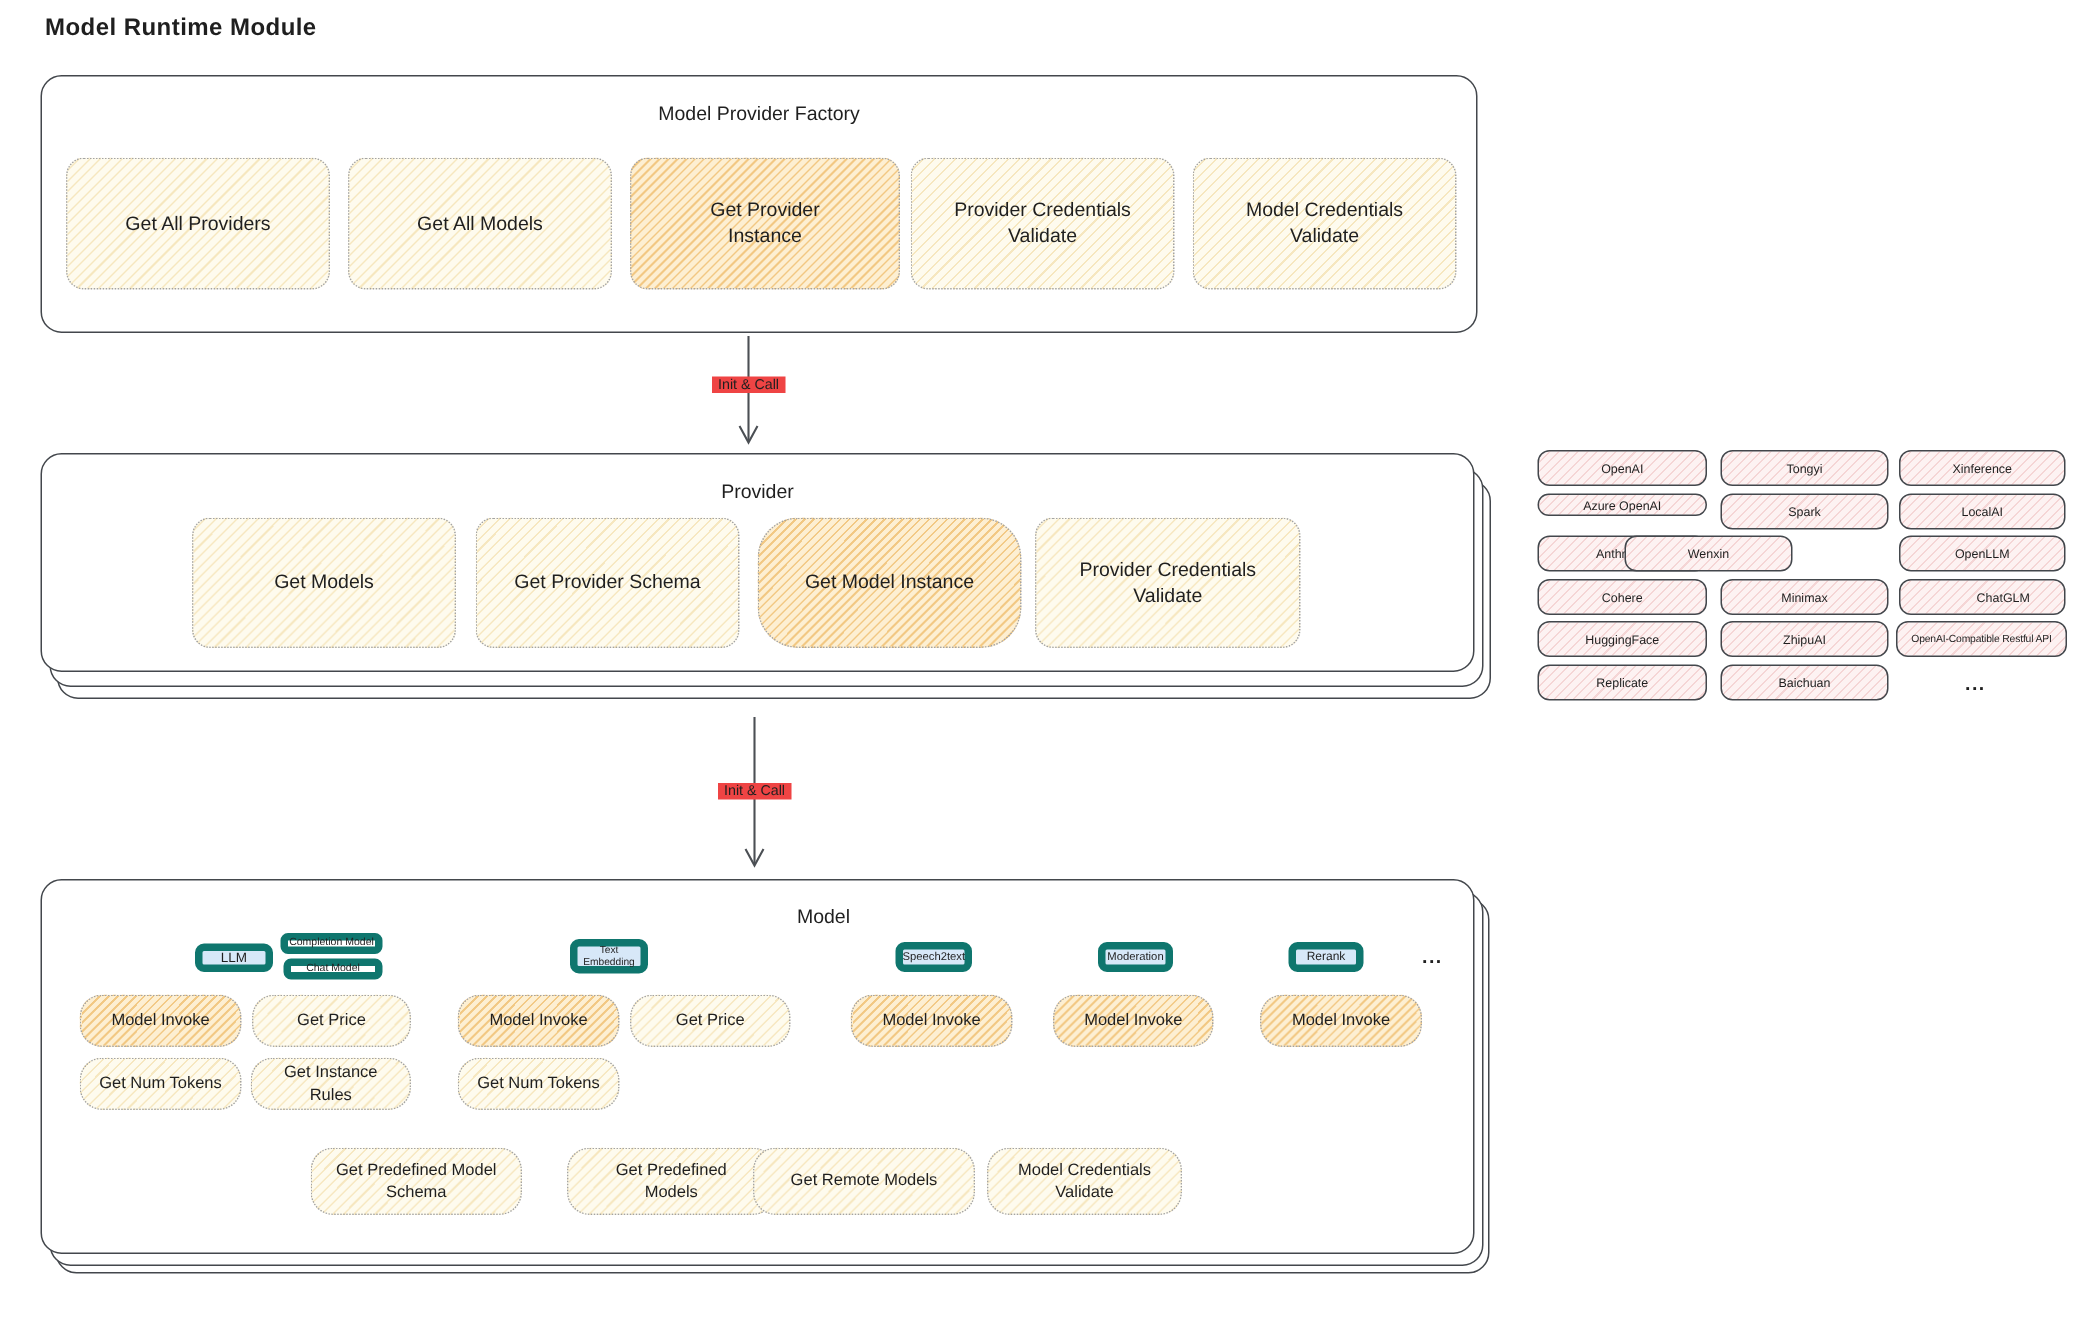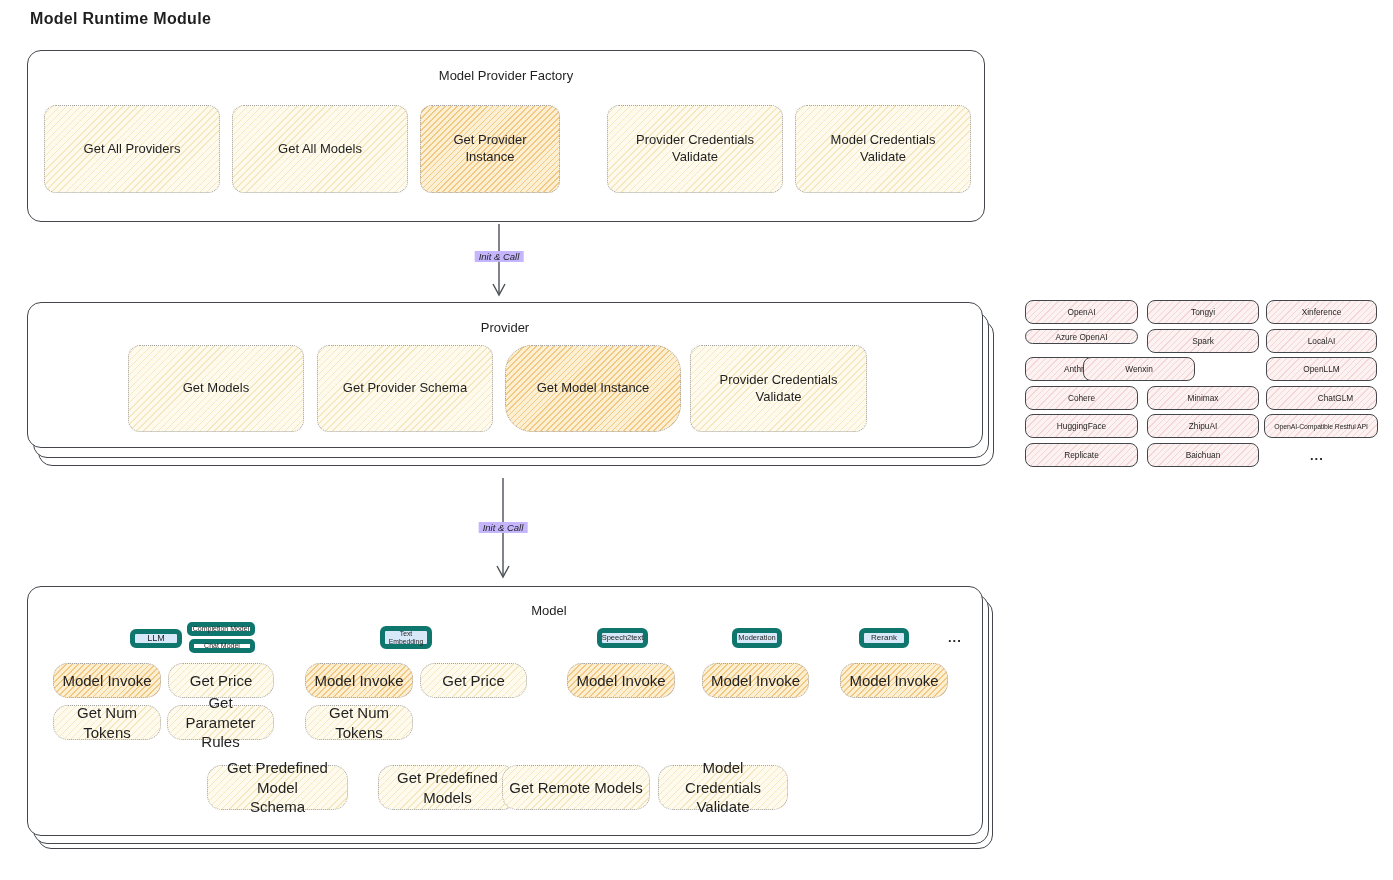--- a/index.html
+++ b/index.html
@@ -8,55 +8,55 @@
     font-family:"Liberation Sans","DejaVu Sans",sans-serif;color:#1f1f1f;overflow:hidden;
   }
   .main-title{position:absolute;left:30px;top:10px;font-size:16px;font-weight:700;letter-spacing:.3px;}
   .frame{position:absolute;background:#ffffff;border:1.4px solid #43474c;border-radius:14px;box-sizing:border-box;}
   .frame-title{position:absolute;text-align:center;font-size:13px;font-weight:500;}
   .fn{
     position:absolute;display:flex;align-items:center;justify-content:center;text-align:center;
     border:1.4px dotted #a3a3a3;border-radius:12px;box-sizing:border-box;
     font-size:13px;line-height:1.3;white-space:pre-line;padding:2px 6px;
   }
-  .fn.sm{font-size:15px;border-radius:15px;}
+  .fn.sm{font-size:11px;border-radius:15px;}
   .light{background:repeating-linear-gradient(135deg, rgba(235,200,120,0.40) 0px, rgba(235,200,120,0.40) 1px, rgba(0,0,0,0) 1px, rgba(0,0,0,0) 5px), #fefbee;}
   .hl{background:repeating-linear-gradient(135deg, rgba(233,168,66,0.55) 0px, rgba(233,168,66,0.55) 1.2px, rgba(0,0,0,0) 1.2px, rgba(0,0,0,0) 4.2px), #fdefd2;}
   .pill{
     position:absolute;display:flex;align-items:center;justify-content:center;text-align:center;
     border:1.1px solid #43474c;border-radius:8px;box-sizing:border-box;font-size:8.3px;white-space:nowrap;
     background:repeating-linear-gradient(135deg, rgba(230,160,160,0.35) 0px, rgba(230,160,160,0.35) 1px, rgba(0,0,0,0) 1px, rgba(0,0,0,0) 4.5px), #fdf2f2;
   }
   .pill.tiny{font-size:6.9px;letter-spacing:-0.1px;}
   .tag{
     position:absolute;display:flex;align-items:center;justify-content:center;text-align:center;
     border:5px solid #0f766e;border-radius:6px;box-sizing:border-box;background:#d7e8f8;
     font-size:8px;line-height:1.15;white-space:pre-line;
   }
   .tag.white{background:#ffffff;border-radius:5px;font-size:7px;}
   .ellipsis{position:absolute;font-size:13px;font-weight:700;letter-spacing:1px;}
   .arrow{position:absolute;}
   .arrow-label{
-    position:absolute;transform:translateX(-50%);background:#c4b5fd;
-    font-size:9.5px;padding:0 4px;white-space:nowrap;font-style:italic;
+    position:absolute;transform:translateX(-50%);background:#ef4444;
+    font-size:9.5px;padding:0 4px;white-space:nowrap;
   }
 </style>
 </head>
 <body>
 
 <div class="canvas">
 
   <div class="main-title">Model Runtime Module</div>
 
   <div class="frame" style="left:27px;top:50px;width:958px;height:172px;"></div>
   <div class="frame-title" style="left:27px;top:68px;width:958px;">Model Provider Factory</div>
 
   <div class="fn light" style="left:44px;top:105px;width:176px;height:88px;">Get All Providers</div>
   <div class="fn light" style="left:232px;top:105px;width:176px;height:88px;">Get All Models</div>
-  <div class="fn hl" style="left:420px;top:105px;width:140px;height:88px;">Get Provider
+  <div class="fn hl" style="left:420px;top:105px;width:180px;height:88px;">Get Provider
 Instance</div>
   <div class="fn light" style="left:607px;top:105px;width:176px;height:88px;">Provider Credentials
 Validate</div>
   <div class="fn light" style="left:795px;top:105px;width:176px;height:88px;">Model Credentials
 Validate</div>
 
   <svg class="arrow" style="left:491px;top:224px;" width="16" height="74" viewBox="0 0 16 74">
     <line x1="8" y1="0" x2="8" y2="70" stroke="#4b4f54" stroke-width="1.4"></line>
     <polyline points="2,60 8,71 14,60" fill="none" stroke="#4b4f54" stroke-width="1.4"></polyline>
   </svg>
@@ -114,21 +114,21 @@
   <div class="tag" style="left:380px;top:626px;width:52px;height:23px;font-size:6.8px;">Text
 Embedding</div>
   <div class="tag" style="left:597px;top:628px;width:51px;height:20px;font-size:7.5px;">Speech2text</div>
   <div class="tag" style="left:732px;top:628px;width:50px;height:20px;font-size:7.5px;">Moderation</div>
   <div class="tag" style="left:859px;top:628px;width:50px;height:20px;font-size:8px;">Rerank</div>
   <div class="ellipsis" style="left:948px;top:630px;">...</div>
 
   <div class="fn sm hl" style="left:53px;top:663px;width:108px;height:35px;">Model Invoke</div>
   <div class="fn sm light" style="left:168px;top:663px;width:106px;height:35px;">Get Price</div>
   <div class="fn sm light" style="left:53px;top:705px;width:108px;height:35px;">Get Num Tokens</div>
-  <div class="fn sm light" style="left:167px;top:705px;width:107px;height:35px;">Get Parameter
+  <div class="fn sm light" style="left:167px;top:705px;width:107px;height:35px;">Get Instance
 Rules</div>
 
   <div class="fn sm hl" style="left:305px;top:663px;width:108px;height:35px;">Model Invoke</div>
   <div class="fn sm light" style="left:420px;top:663px;width:107px;height:35px;">Get Price</div>
   <div class="fn sm light" style="left:305px;top:705px;width:108px;height:35px;">Get Num Tokens</div>
 
   <div class="fn sm hl" style="left:567px;top:663px;width:108px;height:35px;">Model Invoke</div>
   <div class="fn sm hl" style="left:702px;top:663px;width:107px;height:35px;">Model Invoke</div>
   <div class="fn sm hl" style="left:840px;top:663px;width:108px;height:35px;">Model Invoke</div>
 

